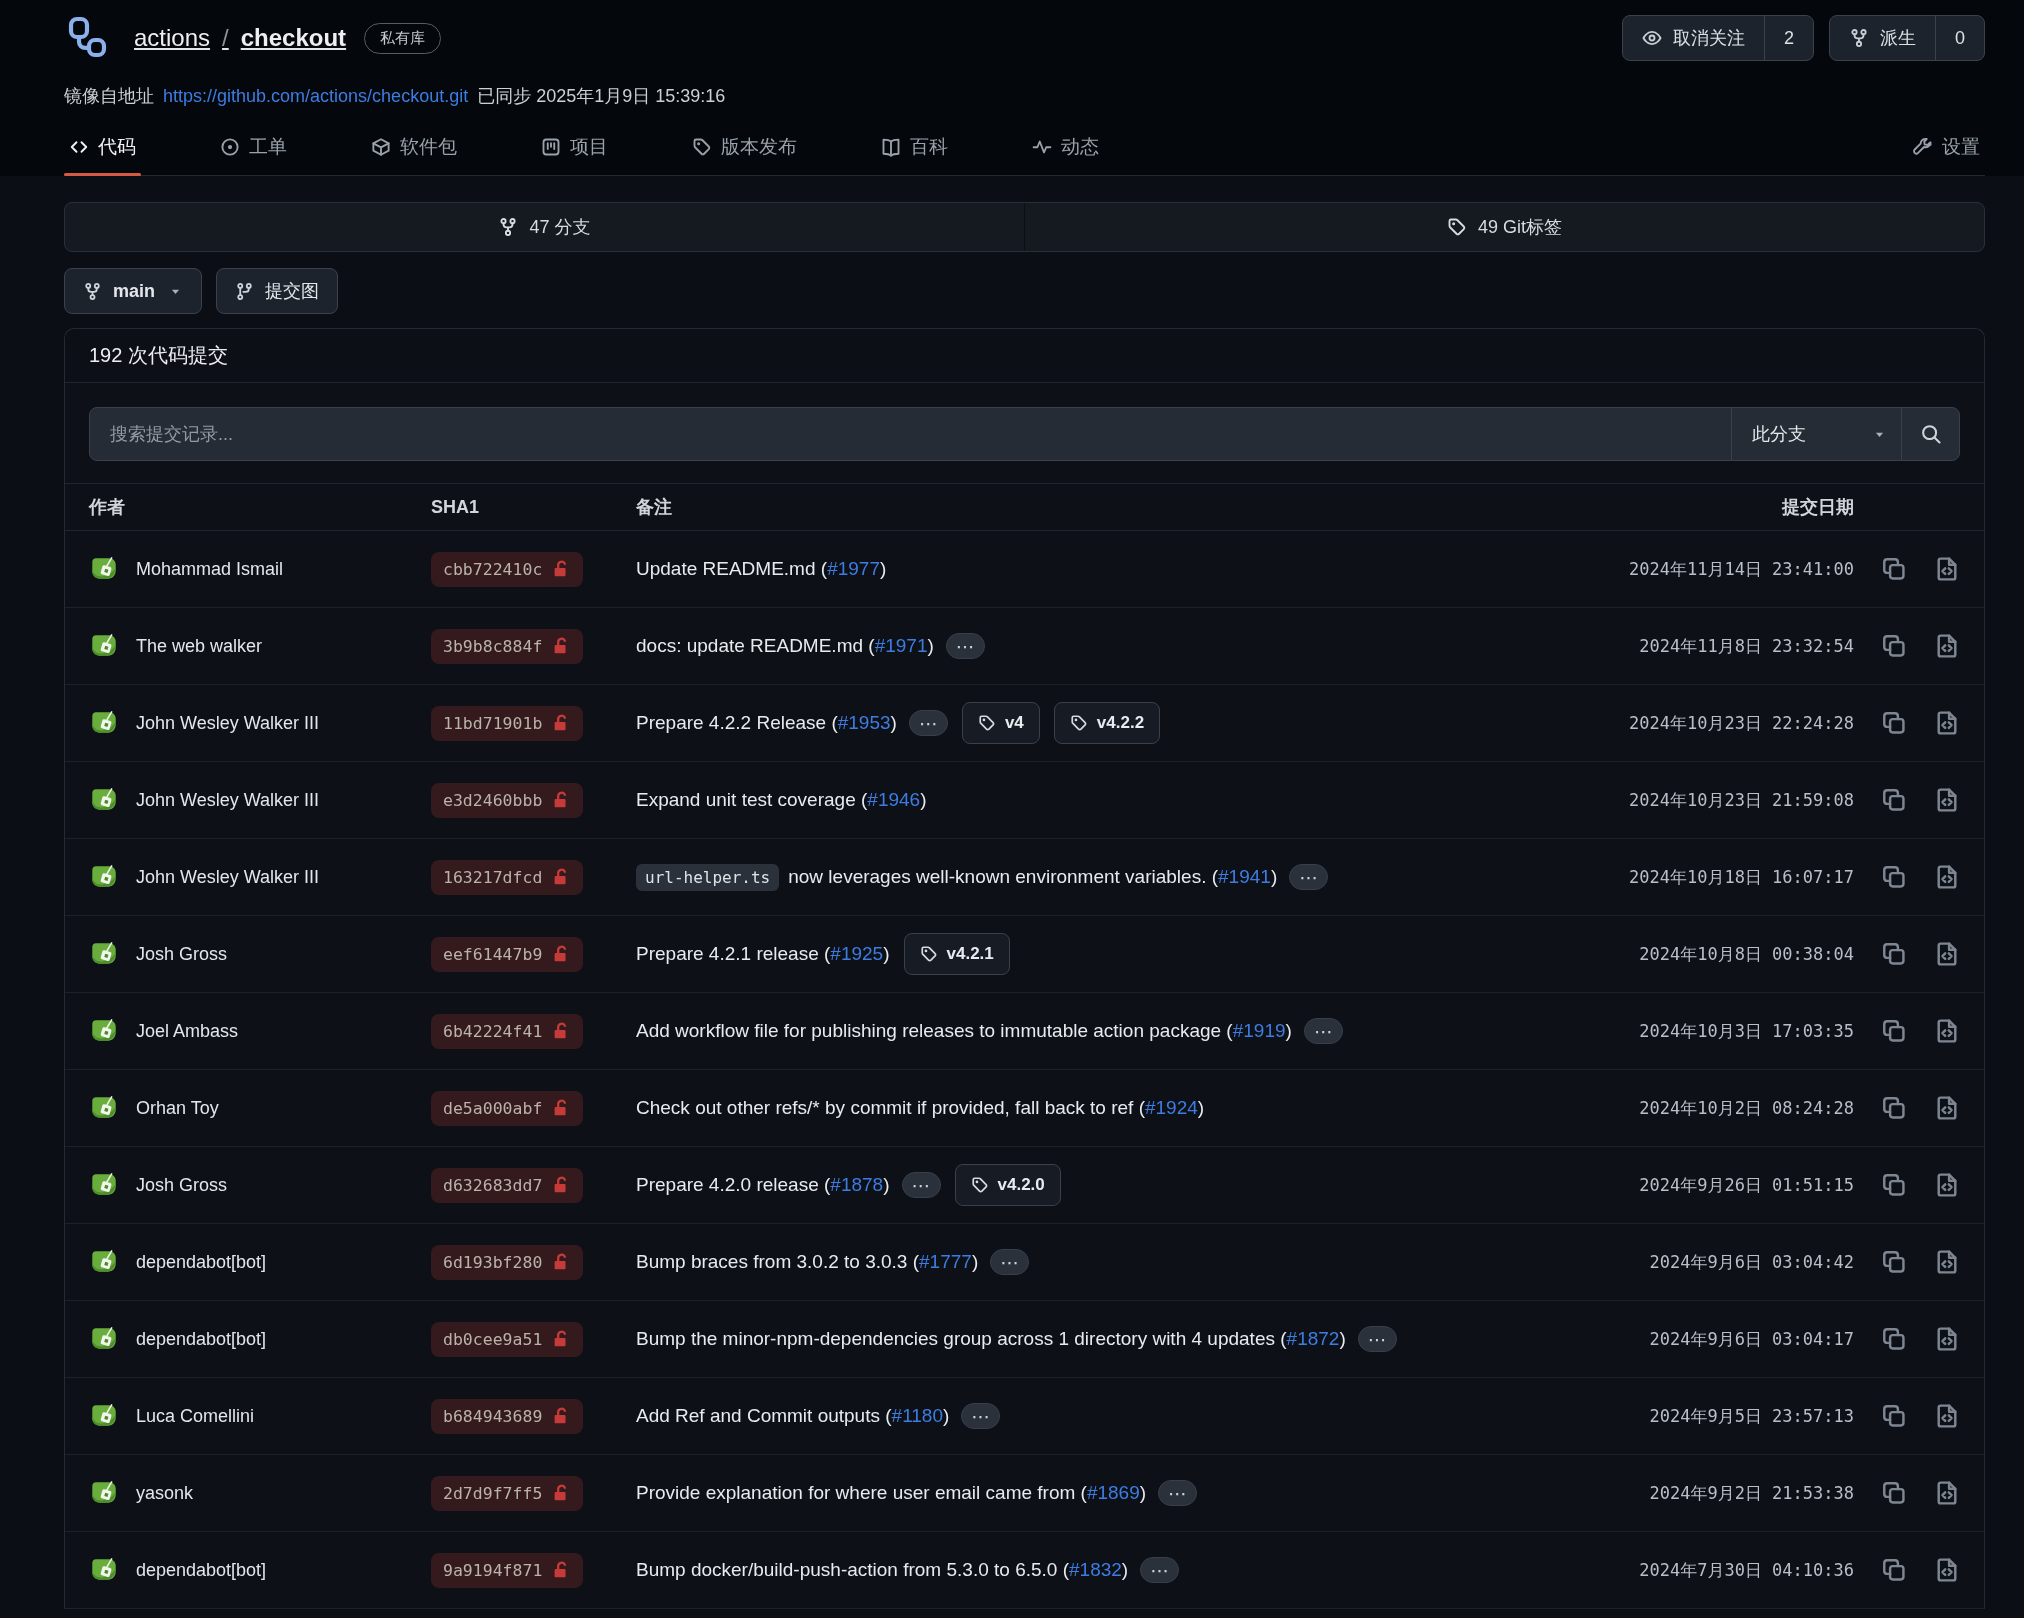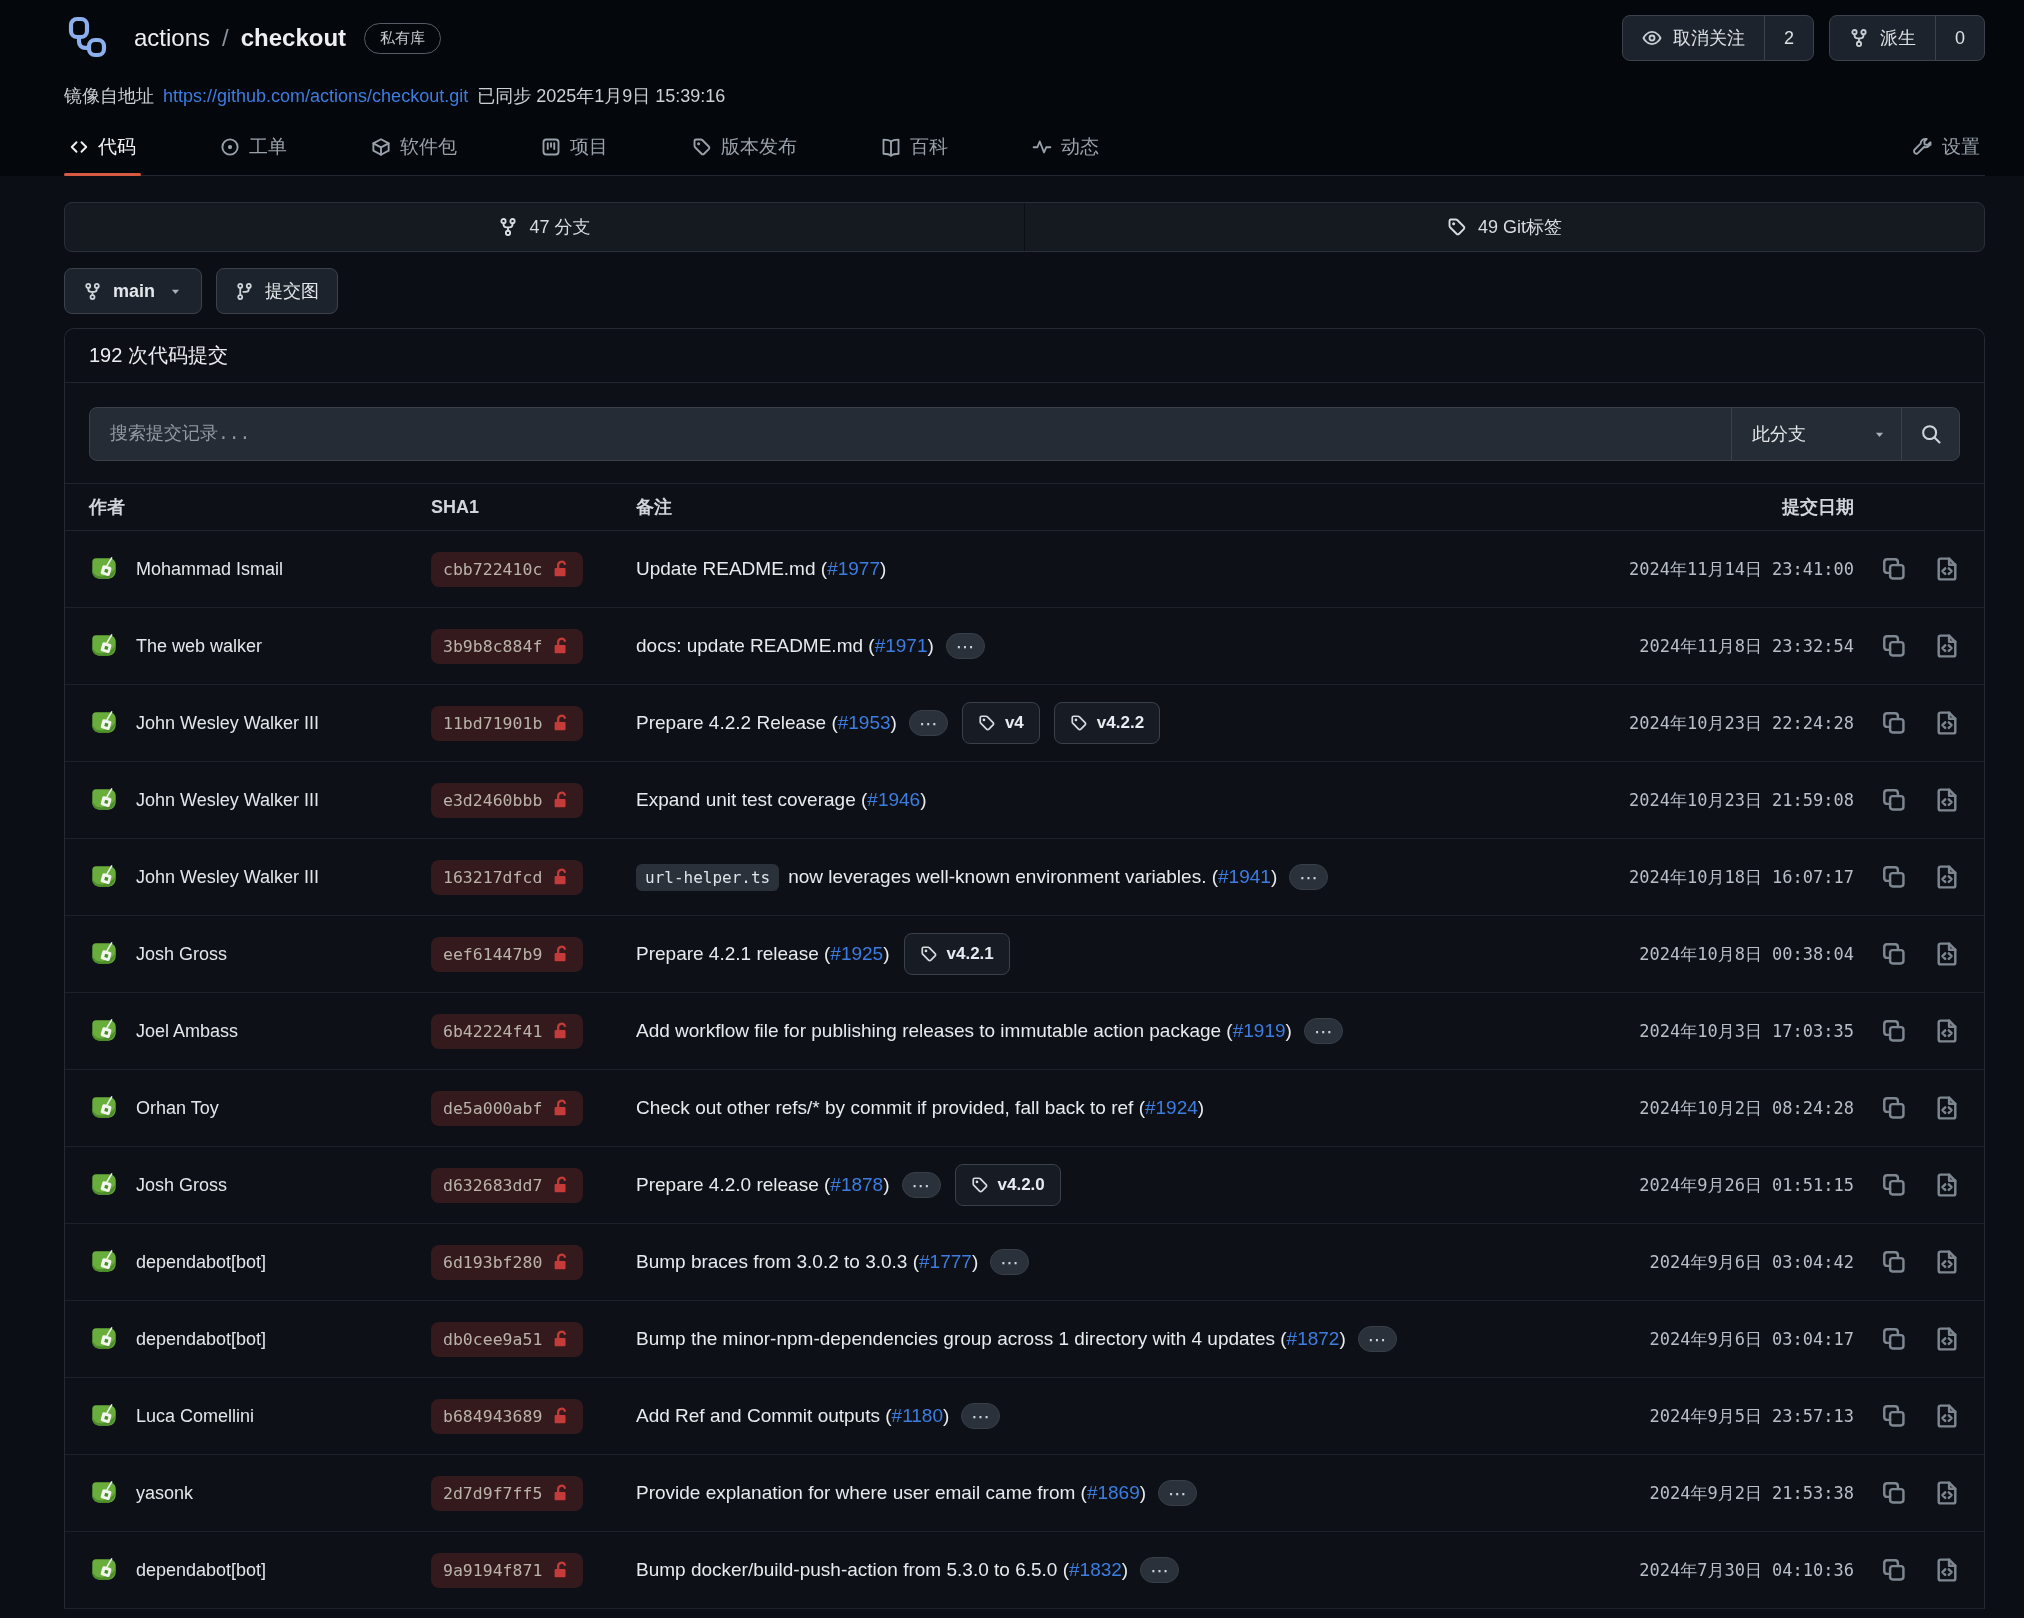--- a/index.html
+++ b/index.html
@@ -16,21 +16,21 @@
               stroke-width:1.5; stroke-linecap:round; stroke-linejoin:round; }
   .icon svg .f { fill:currentColor; stroke:none; }
   .raw { display:block; }
 
   
   .top-section { background:#04070b; padding:12px 0 0 0; }
   .inset { padding-left:64px; padding-right:39px; }
 
   .repo-header { display:flex; align-items:center; height:52px; }
   .logo { width:46px; height:46px; margin-right:24px; }
-  .repo-title { display:flex; align-items:baseline; gap:12px; font-size:24px; }
+  .repo-title { display:flex; align-items:baseline; gap:12px; font-size:24px;text-decoration:underline; }
   .repo-title a { color:#edeff2; text-decoration:none; }
   .repo-org { font-weight:400; }
   .repo-sep { color:#8a929c; font-weight:400; }
   .repo-name { font-weight:700; }
   .visibility-badge { margin-left:18px; padding:5px 15px; border:1px solid #565d67;
     border-radius:17px; font-size:15px; color:#c6cbd2; white-space:nowrap; }
   .header-actions { margin-left:auto; display:flex; gap:15px; }
   .action-btn { display:flex; align-items:stretch; height:46px; background:#1d232c;
     border:1px solid #3b424c; border-radius:8px; font-size:18px; color:#dde0e4;
     overflow:hidden; cursor:pointer; }
@@ -69,21 +69,21 @@
   .btn .caret { width:15px; height:15px; margin-left:2px; color:#aab1ba; }
   .btn-branch .label { font-weight:700; }
 
   .panel { margin-top:14px; background:#0d1117; border:1px solid #242a33; border-bottom:none;
     border-radius:10px 10px 0 0; }
   .panel-title { height:54px; display:flex; align-items:center; padding:0 24px; font-size:20px;
     color:#eceef1; background:#0c0f15; border-bottom:1px solid #1f252e; border-radius:10px 10px 0 0; }
 
   .search-wrap { padding:24px 24px 22px; }
   .search-box { display:flex; height:54px; border:1px solid #3a414b; border-radius:8px;
-    background:#262c35; overflow:hidden;font-family:Liberation Mono, monospace; }
+    background:#262c35; overflow:hidden; }
   .search-input { flex:1; background:transparent; border:none; outline:none; color:#e5e8eb;
     font-size:18px; padding:0 20px; font-family:inherit; }
   .search-input::placeholder { color:#929aa4; }
   .scope-select { width:170px; border-left:1px solid #3a414b; display:flex; align-items:center;
     justify-content:space-between; padding:0 14px 0 20px; font-size:18px; color:#e5e8eb; cursor:pointer; }
   .scope-select .caret { width:15px; height:15px; color:#aab1ba; }
   .search-btn { width:58px; border-left:1px solid #3a414b; display:flex; align-items:center;
     justify-content:center; cursor:pointer; color:#cfd4da; background:transparent; }
   .search-btn .icon { width:22px; height:22px; }
 

